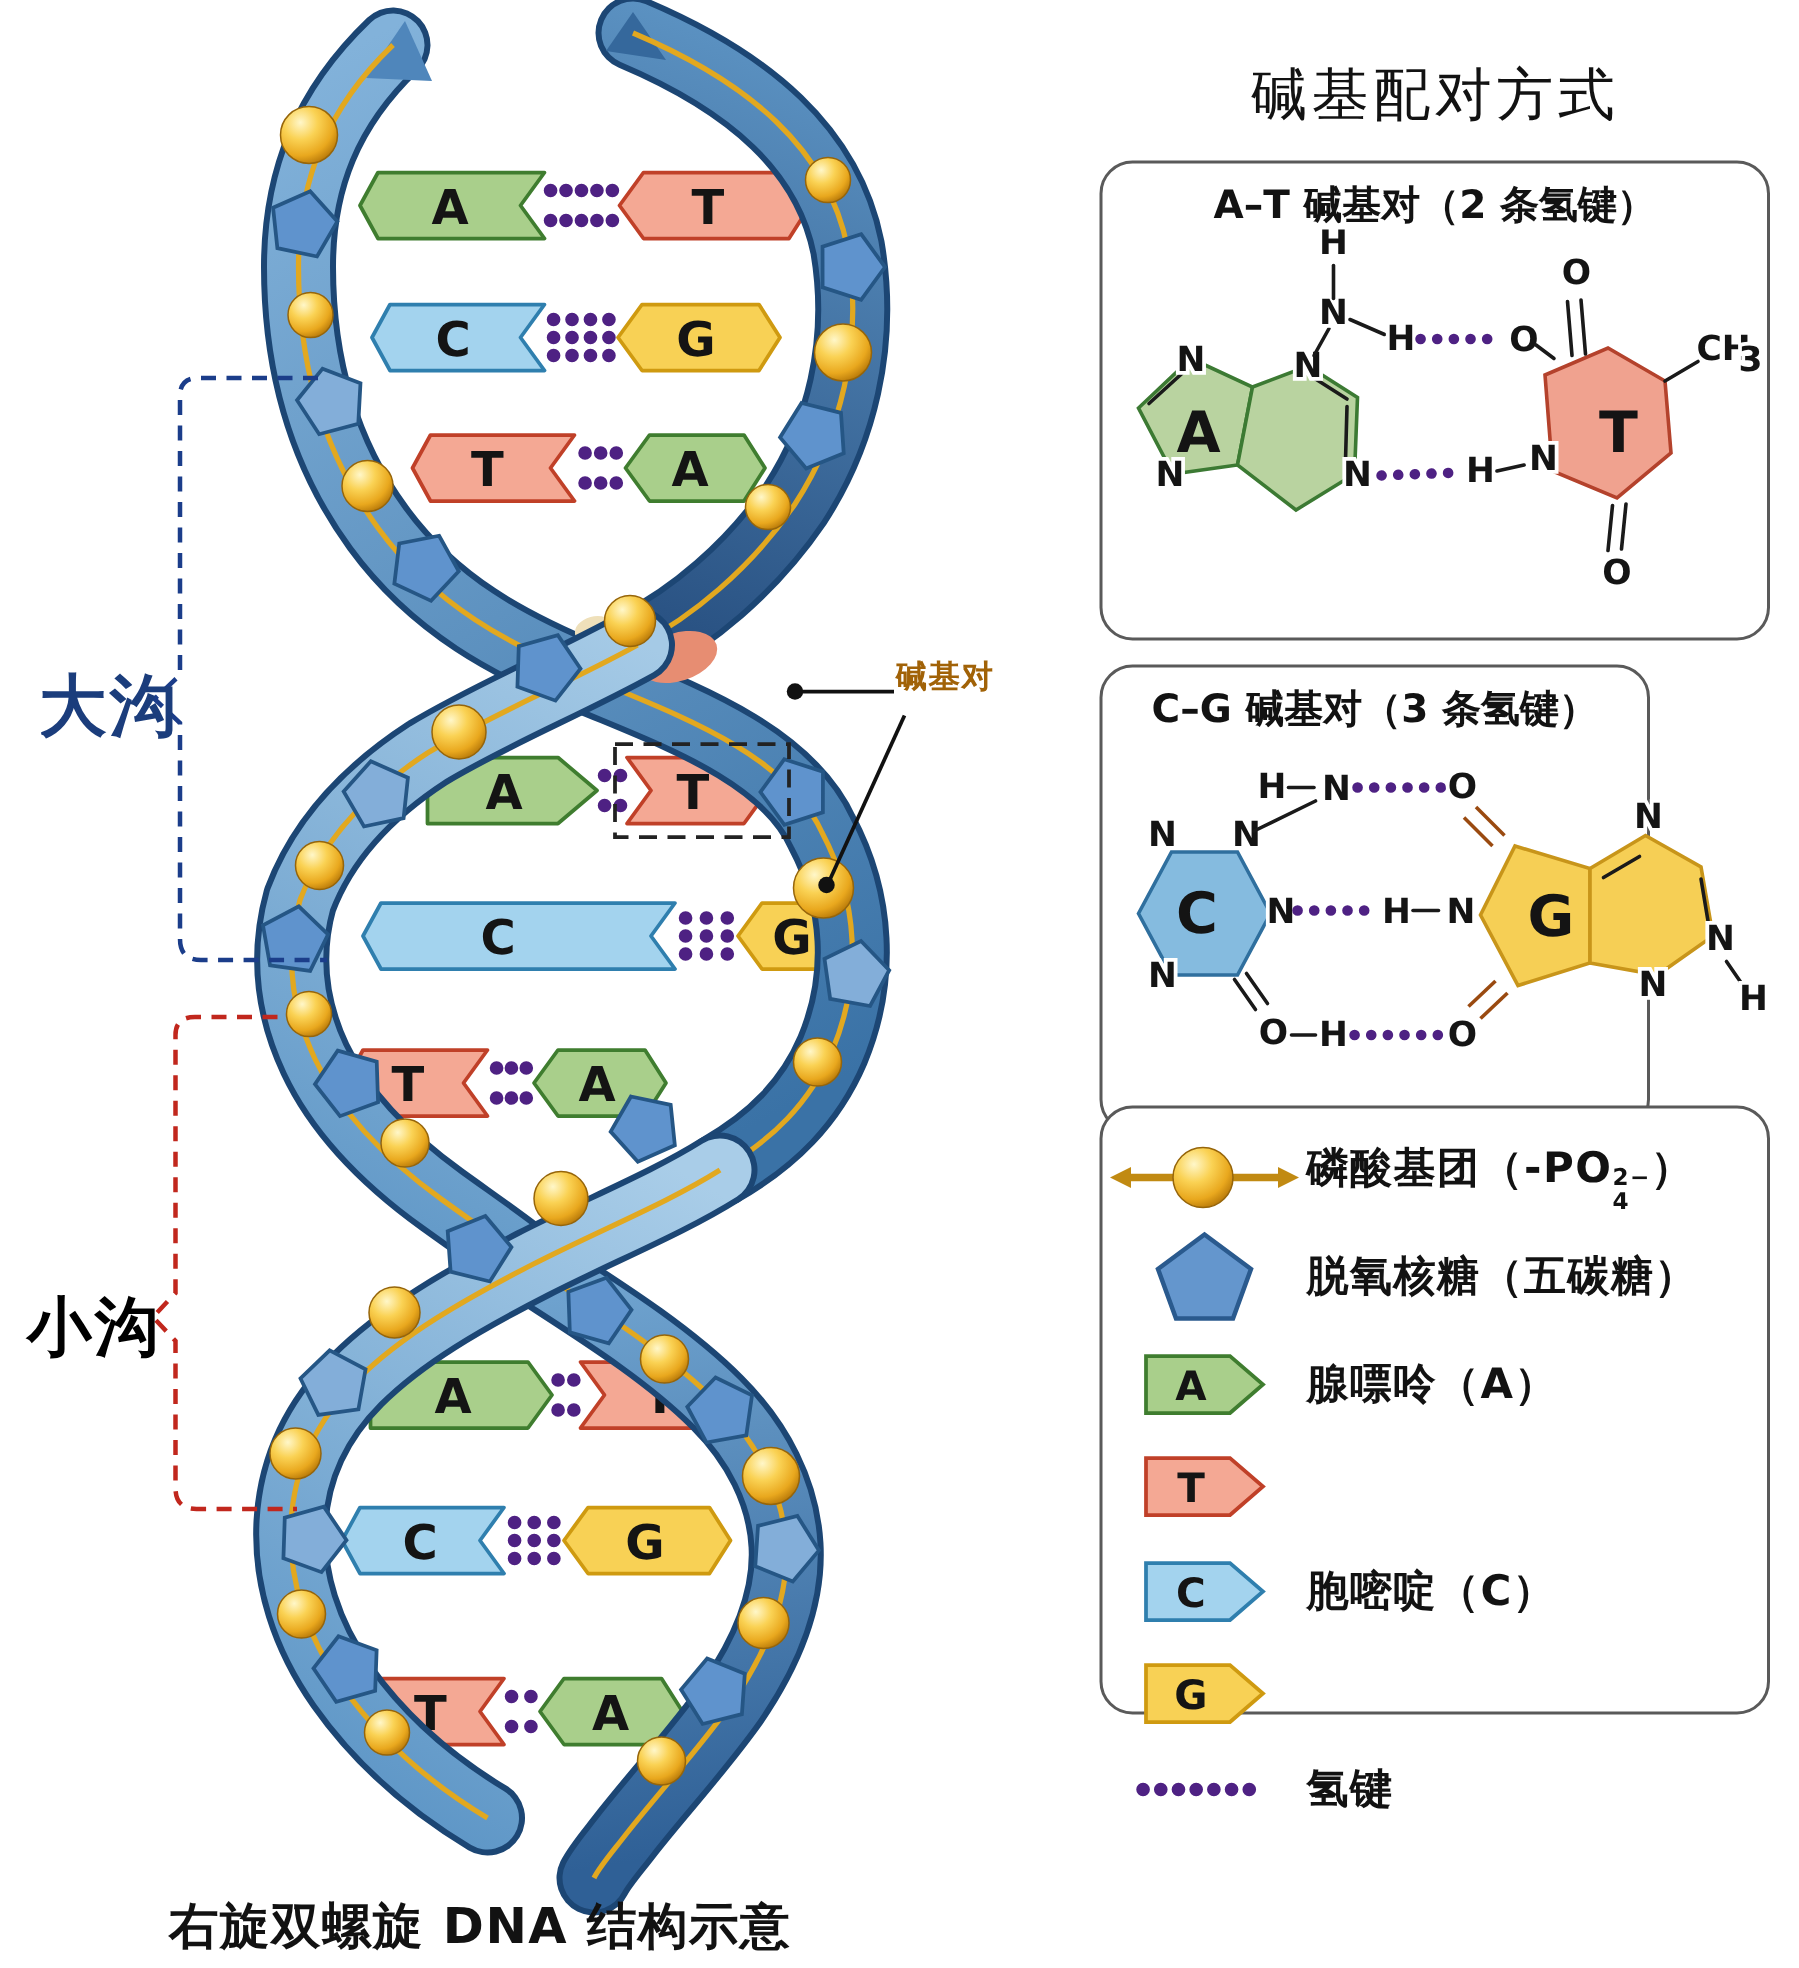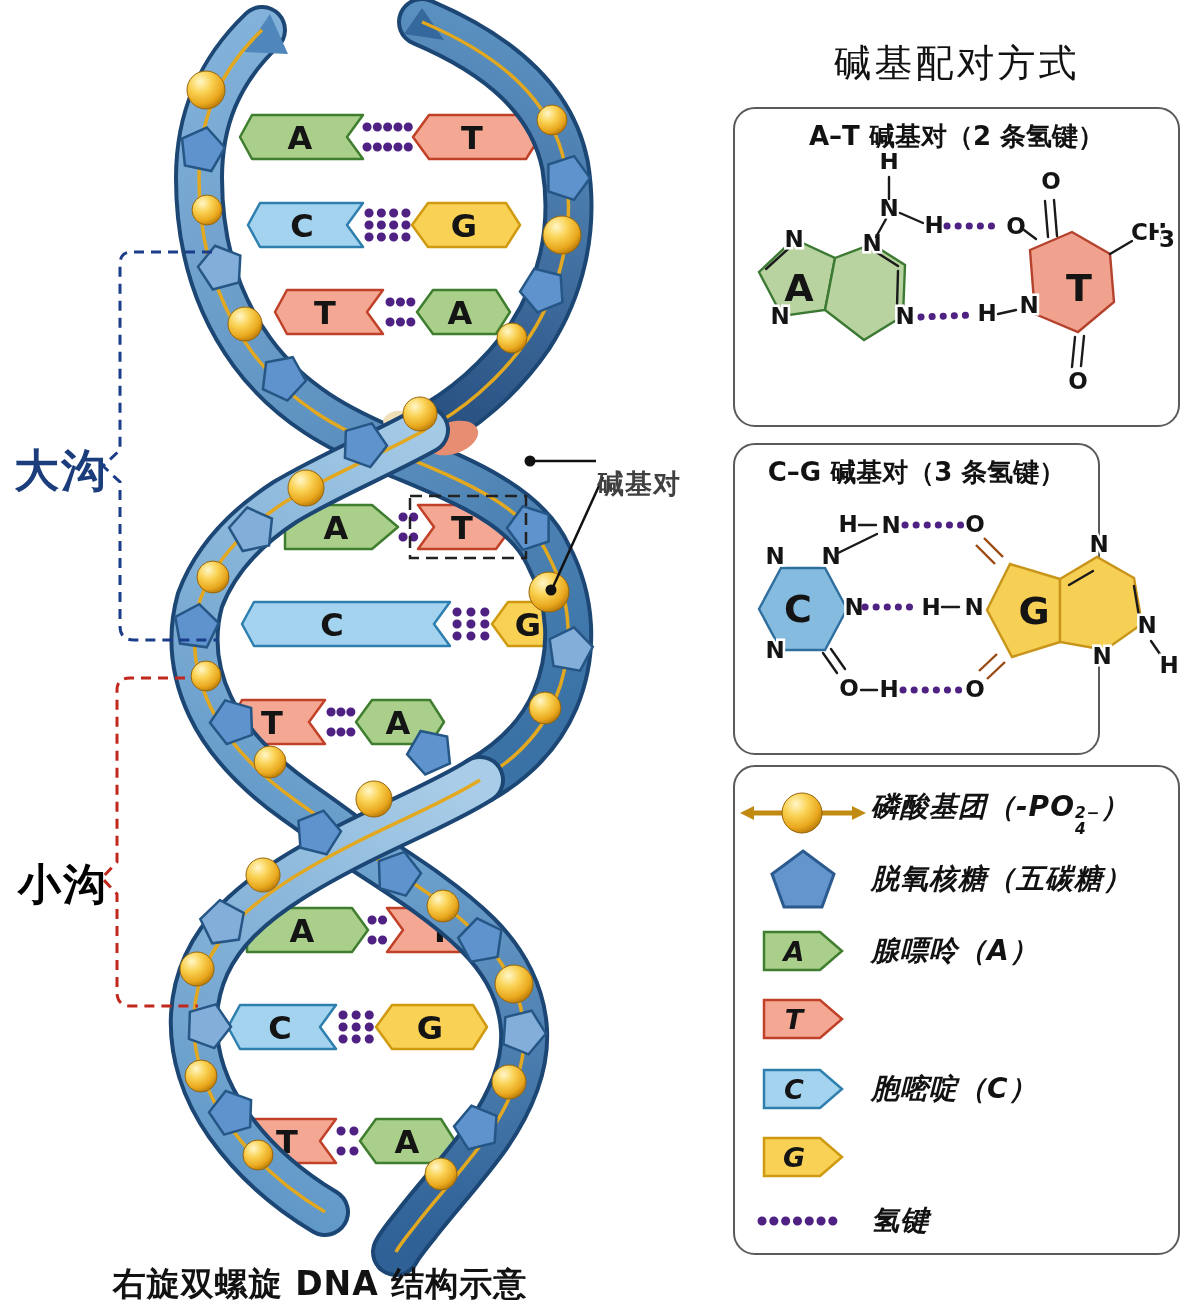--- a/index.html
+++ b/index.html
@@ -1,27 +1,27 @@
 <!DOCTYPE html>
 <html><head>
 <meta charset="utf-8">
 <style>
   html,body{margin:0;padding:0;background:#ffffff;}
   #canvas{position:relative;width:1199px;height:1312px;background:#ffffff;overflow:hidden;
           font-family:"DejaVu Sans","Liberation Sans",sans-serif;}
   .abs{position:absolute;}
-  #major-groove-label{left:14px;top:441px;font-size:45px;font-weight:bold;color:#1b3d7c;letter-spacing:2px;}
+  #major-groove-label{left:26px;top:441px;font-size:45px;font-weight:bold;color:#1b3d7c;letter-spacing:2px;}
   #minor-groove-label{left:18px;top:856px;font-size:43px;font-weight:bold;color:#000000;letter-spacing:2px;}
-  #basepair-label{left:597px;top:466px;font-size:27px;font-weight:bold;color:#404040;letter-spacing:1px;}
+  #basepair-label{left:597px;top:437px;font-size:21px;font-weight:bold;color:#a16207;letter-spacing:1px;}
   #main-title{left:733px;top:38px;width:447px;text-align:center;font-size:38px;font-weight:normal;color:#121212;letter-spacing:3px;}
   #caption{left:100px;top:1262px;width:440px;text-align:center;font-size:33px;font-weight:bold;color:#121212;letter-spacing:1px;}
   .panel{position:absolute;background:#fff;border:2.5px solid #5a5a5a;border-radius:22px;box-sizing:border-box;}
   #panel-at{left:733px;top:107px;width:447px;height:320px;padding-left:32px;}
   #panel-cg{left:733px;top:443px;width:367px;height:312px;}
-  #panel-legend{left:733px;top:765px;width:447px;height:490px;font-style:italic;}
+  #panel-legend{left:733px;top:737px;width:447px;height:406px;}
   .panel-title{position:absolute;top:10px;left:0;width:100%;text-align:center;font-size:26px;font-weight:bold;color:#121212;}
   .legend-row{position:absolute;left:0;width:100%;height:56px;display:flex;align-items:center;}
   .legend-icon{width:136px;display:flex;justify-content:center;align-items:center;flex:0 0 136px;}
   .legend-label{font-size:28px;font-weight:bold;color:#121212;letter-spacing:1px;}
   .chem-stack{display:inline-flex;flex-direction:column;font-size:0.55em;line-height:1.02;vertical-align:-0.15em;font-weight:bold;}
   svg{display:block;}
   svg text{font-family:"DejaVu Sans","Liberation Sans",sans-serif;}
   .atom{font-size:23px;font-weight:bold;fill:#141414;paint-order:stroke;stroke:#ffffff;stroke-width:5px;}
   .baseletter{font-size:32px;font-weight:bold;fill:#141414;}
   .ringletter{font-size:38px;font-weight:bold;fill:#141414;}

